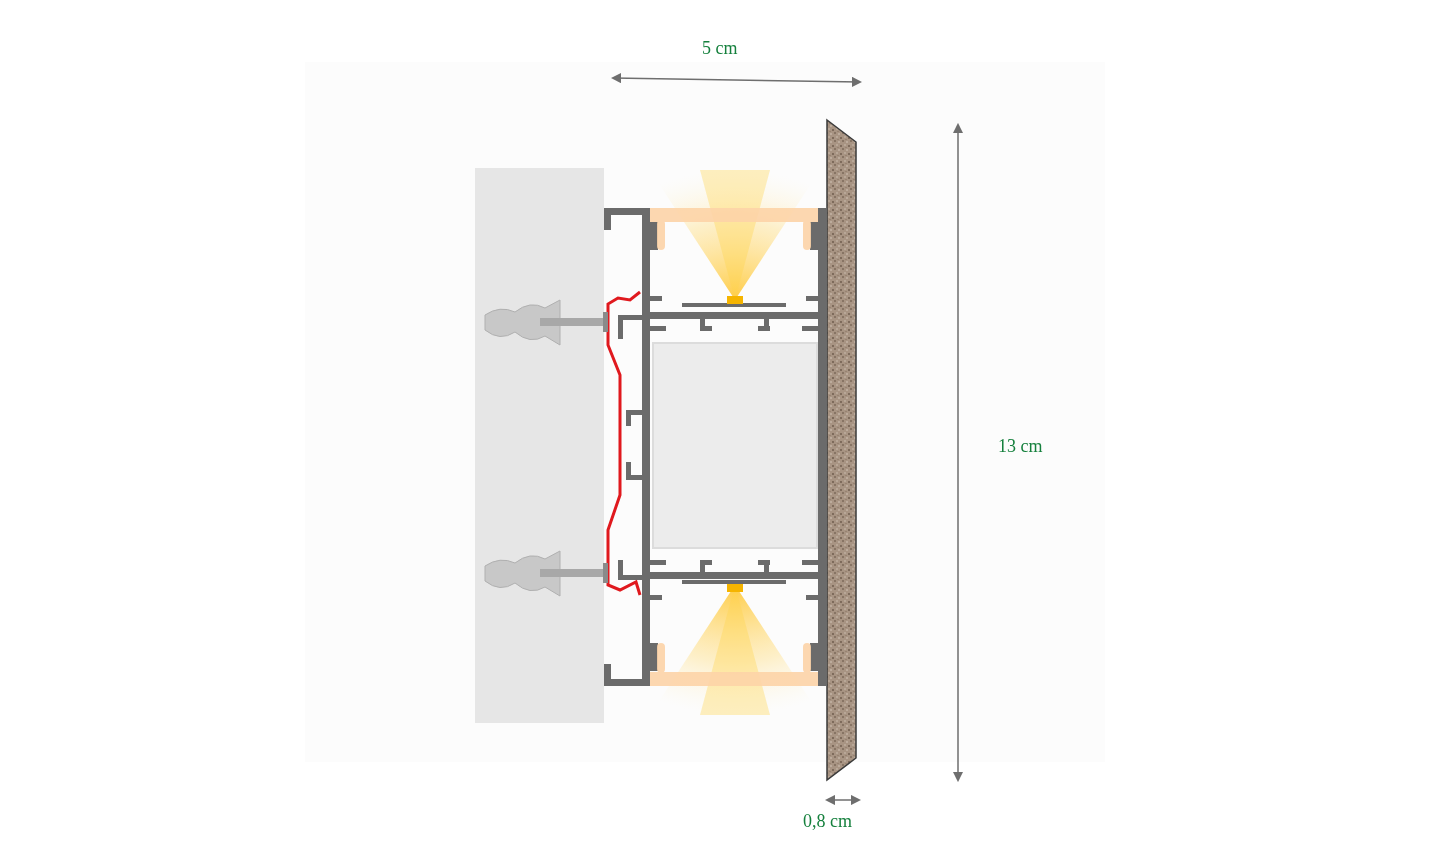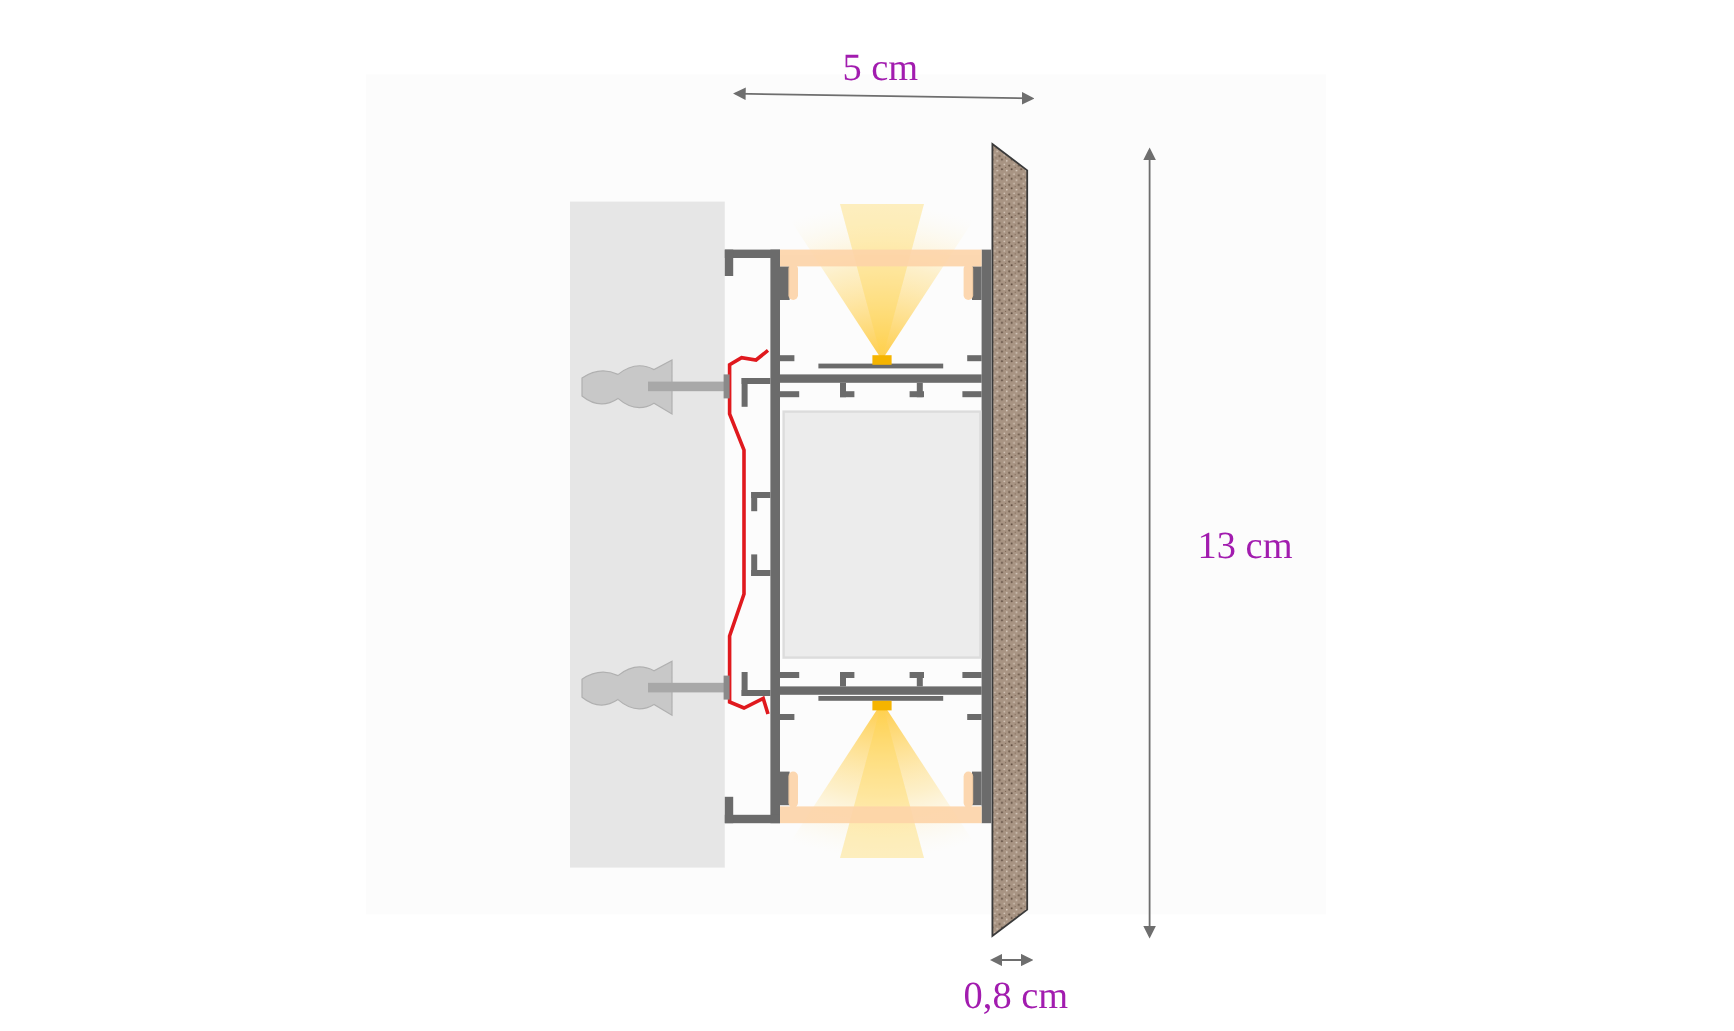--- a/index.html
+++ b/index.html
@@ -1,19 +1,19 @@
 <!DOCTYPE html>
 <html><head>
 <meta charset="utf-8">
 <style>
   html, body { margin: 0; padding: 0; background: #ffffff; }
   body { width: 1445px; height: 859px; position: relative; overflow: hidden;
          font-family: "Liberation Serif", "DejaVu Serif", serif; }
   .bgpanel { position: absolute; left: 305px; top: 62px; width: 800px; height: 700px; background: #fcfcfc; }
-  .label { position: absolute; color: #a21caf; font-size: 32px; white-space: nowrap; }
+  .label { position: absolute; color: #15803d; font-size: 18px; white-space: nowrap; }
   svg.diagram { position: absolute; left: 0; top: 0; }
 </style>
 </head>
 <body>
 
 <div class="bgpanel"></div>
 
 <svg class="diagram" width="1445" height="859" viewBox="0 0 1445 859">
   <defs>
     <marker id="arr" viewBox="0 0 10 10" refX="8" refY="5" markerWidth="7" markerHeight="7" orient="auto-start-reverse">

